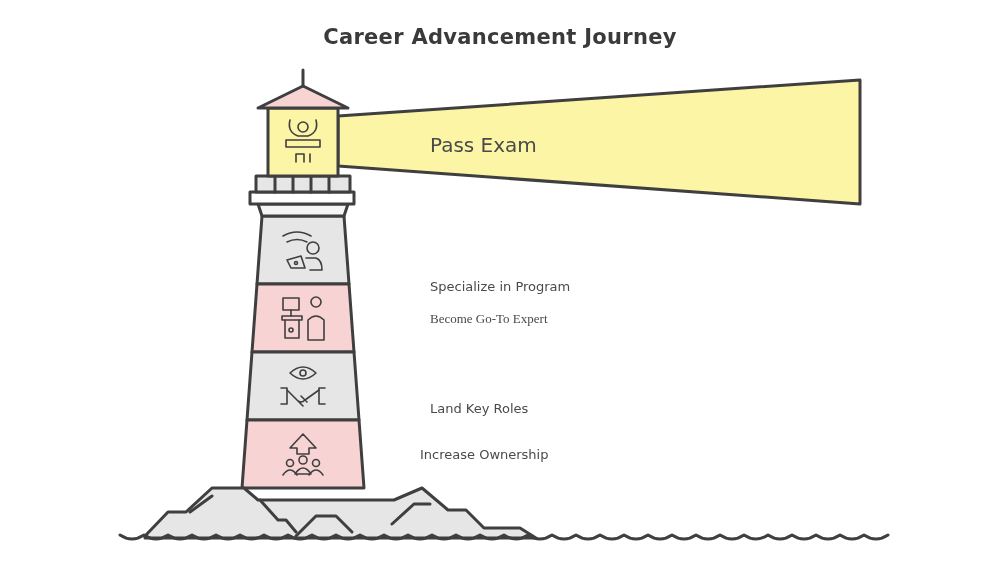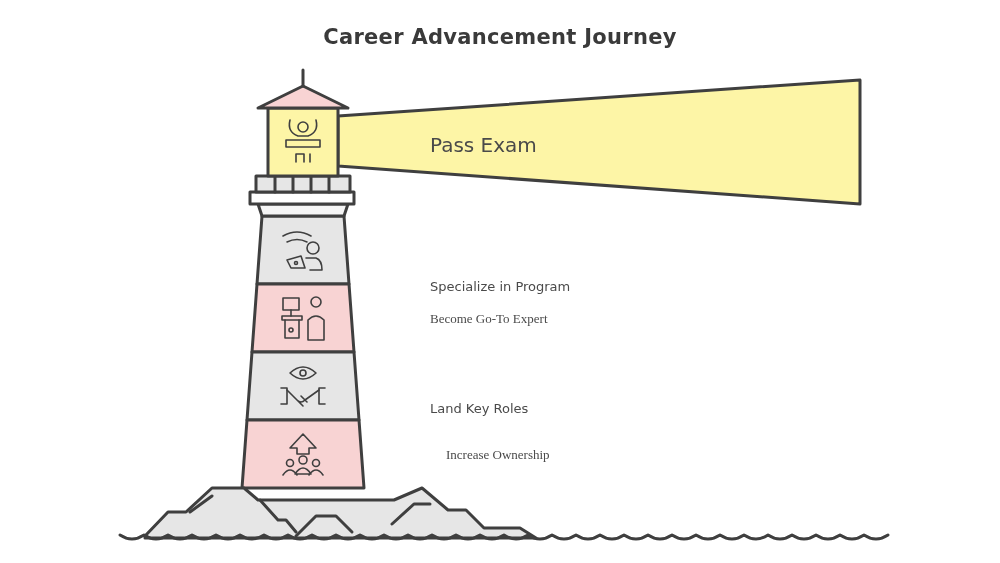--- a/index.html
+++ b/index.html
@@ -88,14 +88,14 @@
         <path d="M283,475 q7,-10 14,0 M309,475 q7,-10 14,0 M295,474 q8,-12 16,0 z"></path>
       </g>
     </g>
   </svg>
 
   <div class="title">Career Advancement Journey</div>
   <div class="label big" style="left:430px; top:133px;">Pass Exam</div>
   <div class="label" style="left:430px; top:243px;margin-top:36px;">Specialize in Program</div>
   <div class="label" style="left:430px; top:311px;font-family:Liberation Serif, serif;">Become Go-To Expert</div>
   <div class="label" style="left:430px; top:401px;">Land Key Roles</div>
-  <div class="label" style="left:446px; top:447px;font-family:Liberation Serif, serif;">Increase Ownership</div>
+  <div class="label" style="left:420px; top:447px;">Increase Ownership</div>
 </div>
 
 </body></html>

